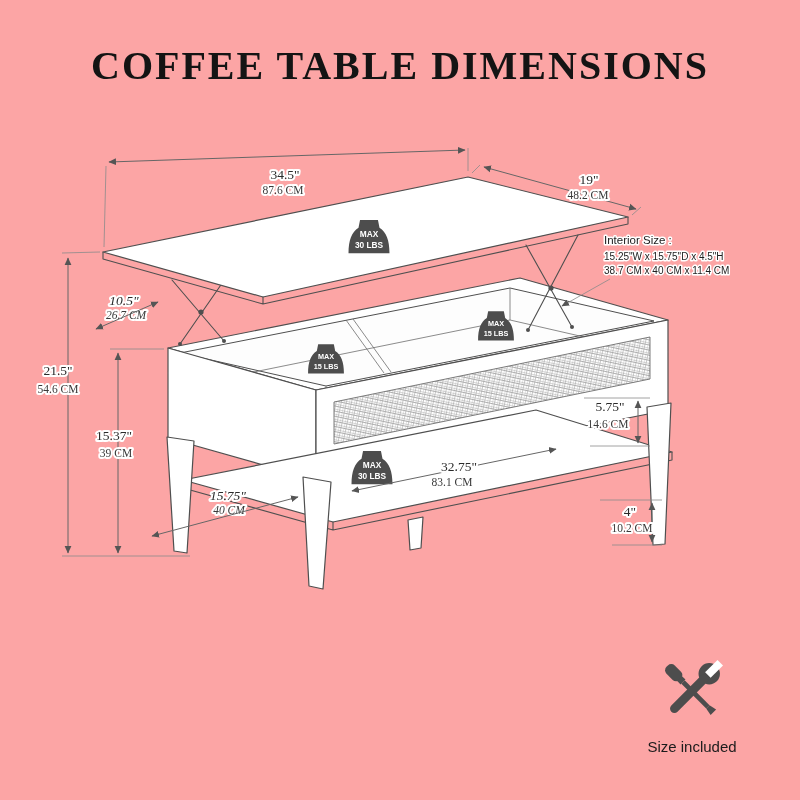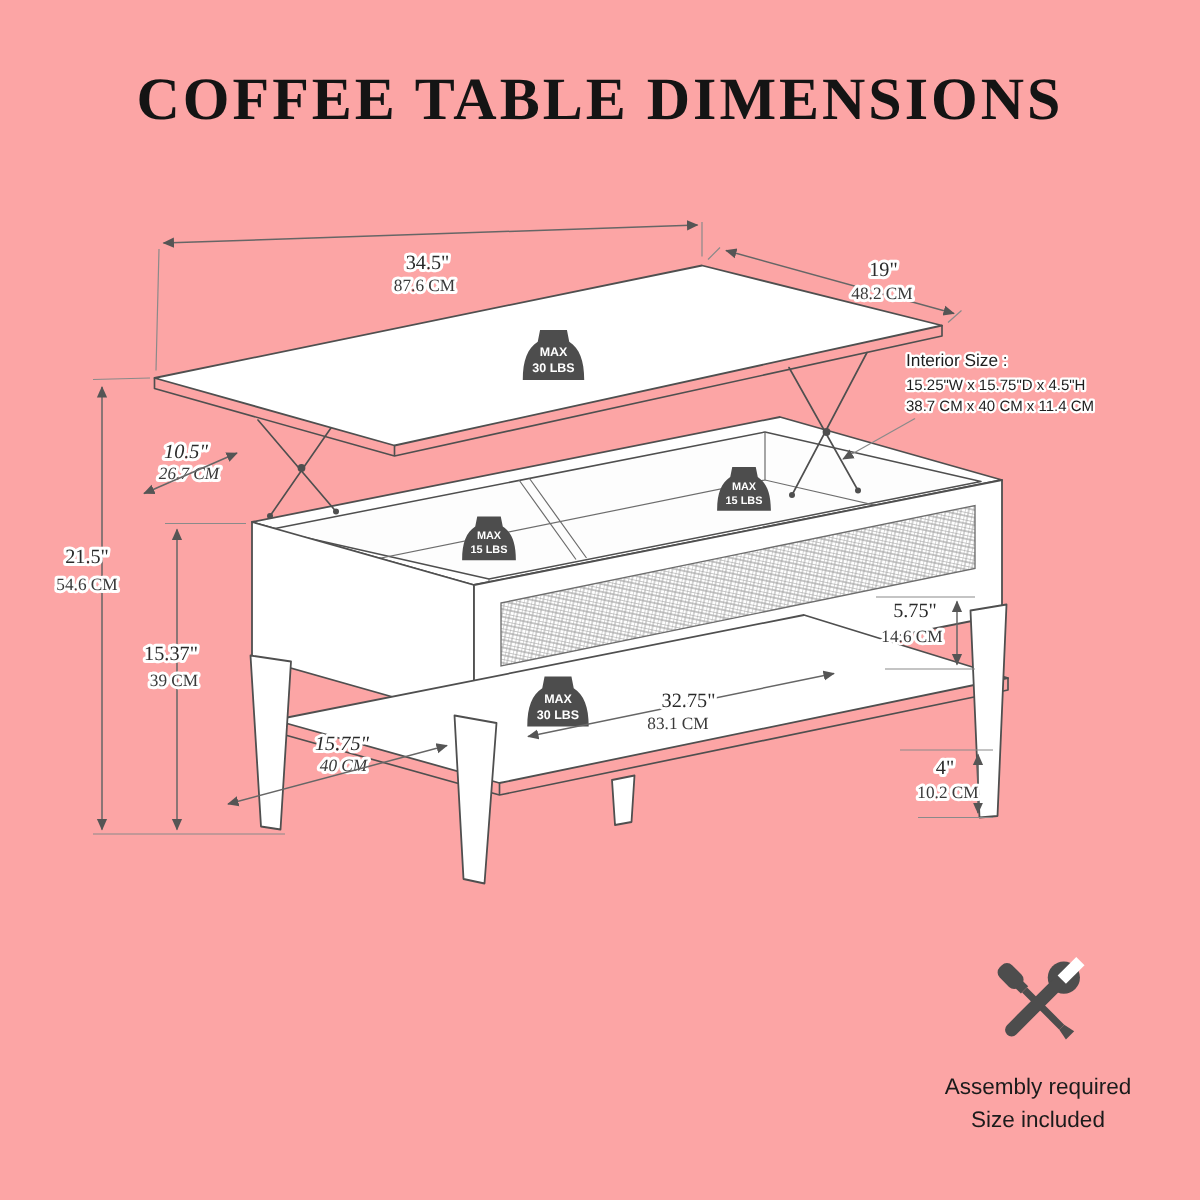--- a/index.html
+++ b/index.html
@@ -210,17 +210,16 @@
           <rect x="-2.4" y="-13" width="4.8" height="36"></rect>
           <path d="M -2.4 23 L 2.4 23 L 4 31 L -4 31 Z"></path>
         </g>
         <g transform="rotate(45)">
           <circle cx="0" cy="-25" r="11"></circle>
           <rect x="-4.5" y="-22" width="9" height="52" rx="4.5"></rect>
           <rect x="-4" y="-41" width="8" height="18" fill="#ffffff"></rect>
         </g>
       </g>
     </svg>
-    <div class="line">Assembly required</div>
     <div class="line">Size included</div>
   </div>
 
 </div>
 
 </body></html>

